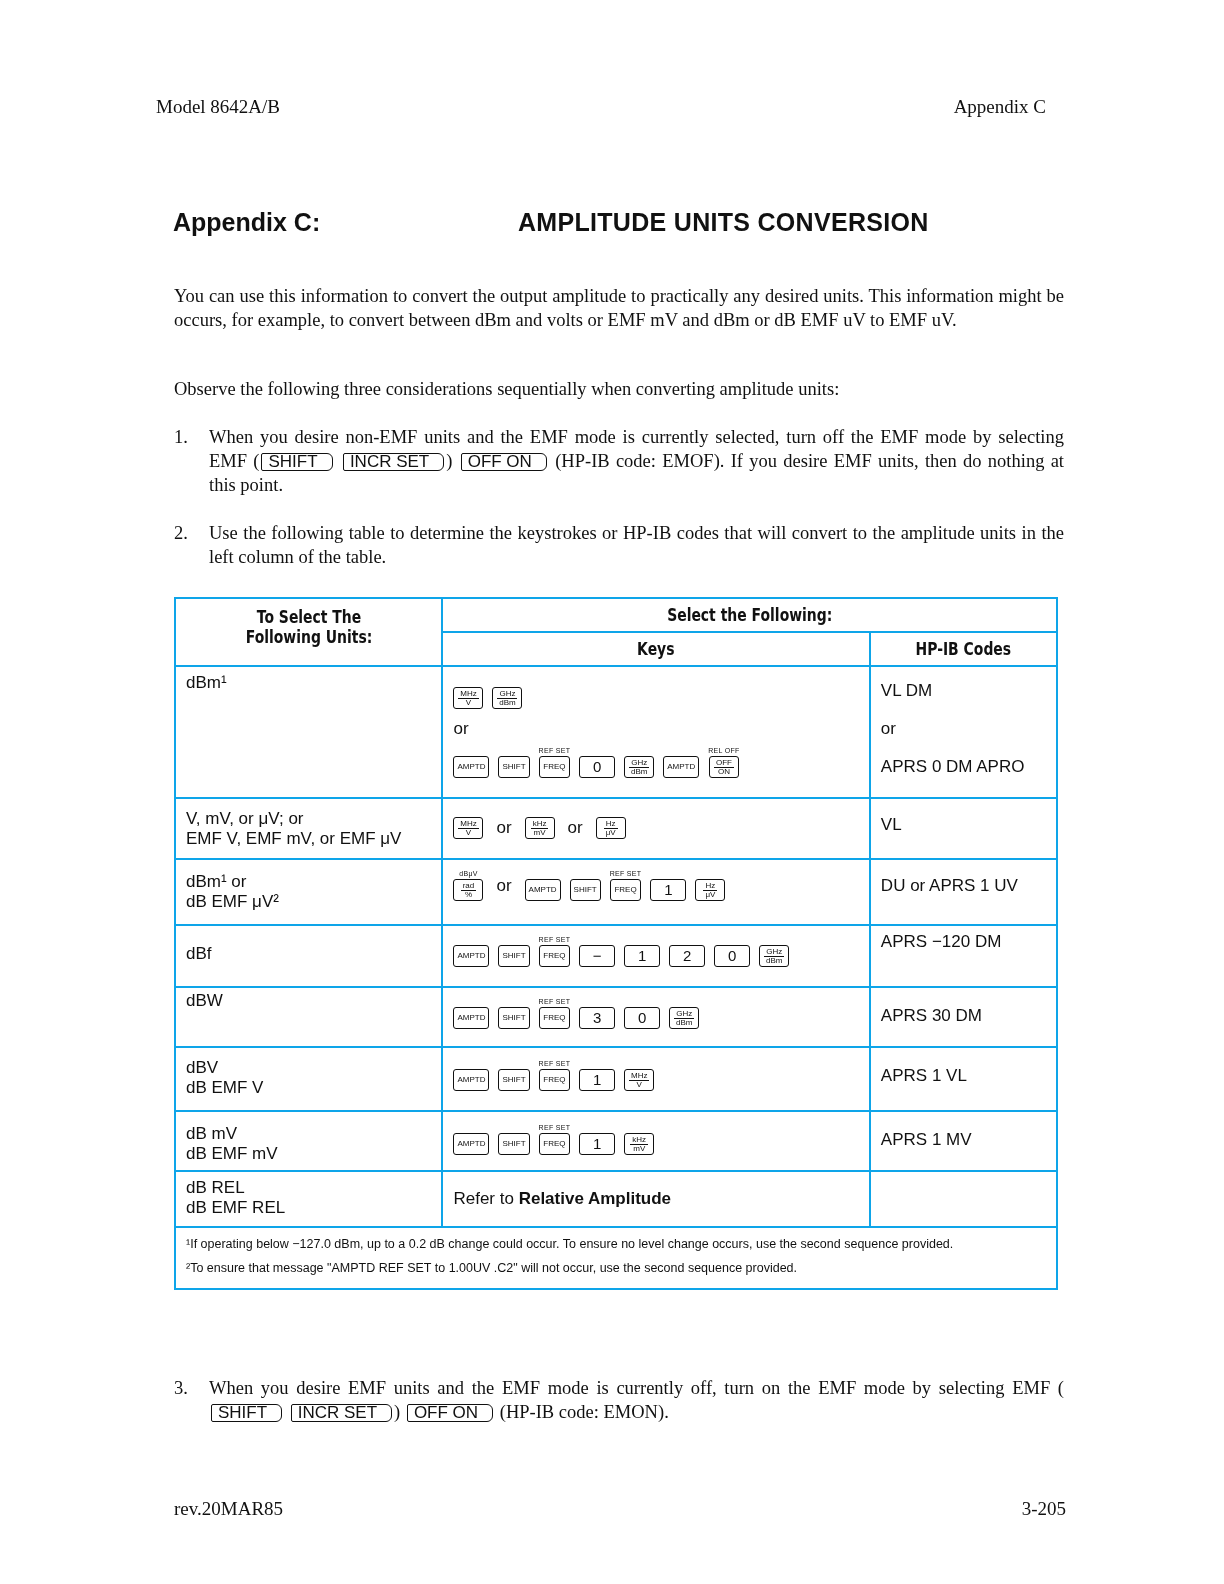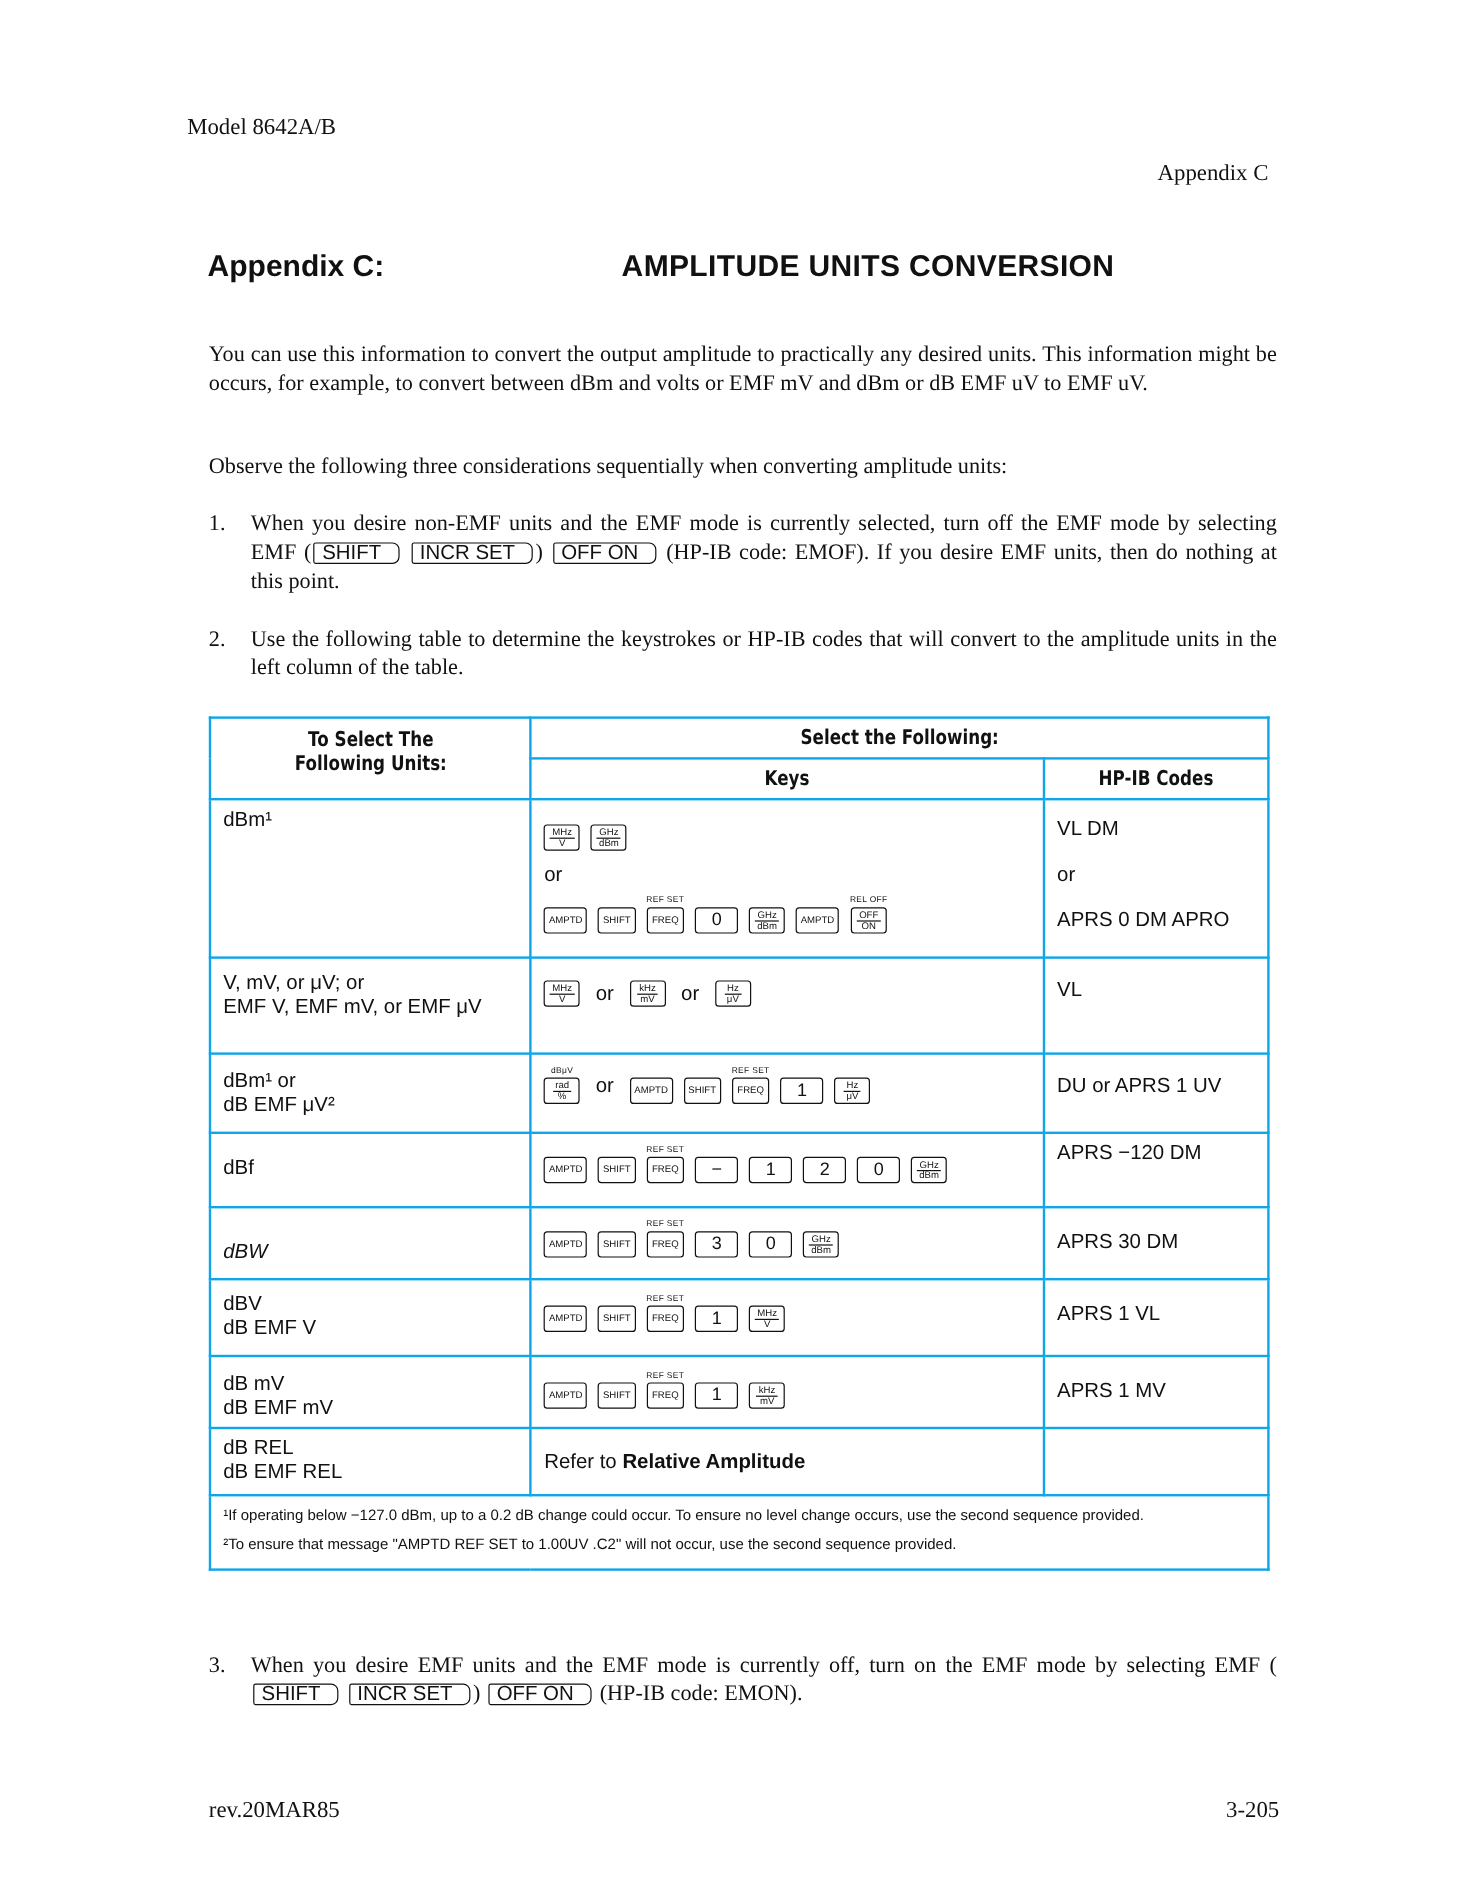--- a/index.html
+++ b/index.html
@@ -2,21 +2,21 @@
 <html><head>
 <meta charset="utf-8">
 <style>
   html, body { margin: 0; padding: 0; background: #ffffff; }
   body { width: 1224px; height: 1584px; position: relative; overflow: hidden; color: #111; }
   .serif { font-family: "Liberation Serif", "DejaVu Serif", serif; }
   .sans { font-family: "Liberation Sans", "DejaVu Sans", sans-serif; }
   .abs { position: absolute; }
   .hdr { top: 96px; font-size: 19px; }
   .hdr-left { left: 156px; }
-  .hdr-right { right: 167px; margin-top: 38px; }
+  .hdr-right { right: 178px; }
   .title-left { left: 173px; top: 208px; font-size: 25px; font-weight: bold; }
   .title-right { left: 518px; top: 208px; font-size: 25px; font-weight: bold; letter-spacing: 0.3px; }
   .para { left: 174px; width: 890px; font-size: 18.5px; line-height: 24px; text-align: justify; }
   .step { left: 174px; width: 890px; font-size: 18.5px; line-height: 24px; }
   .step .num { position: absolute; left: 0; top: 0; }
   .step .body { margin-left: 35px; text-align: justify; }
   .kbtn { display: inline-block; border: 1.5px solid #111; border-radius: 2px 6px 6px 2px; padding: 0 14px 0 6px; line-height: 16px; font-family: "Liberation Sans", sans-serif; font-size: 17px; margin: 0 2px; }
   table.conv { position: absolute; left: 174px; top: 597px; width: 884px; border-collapse: collapse; font-family: "Liberation Sans", "DejaVu Sans", sans-serif; font-size: 17px; }
   table.conv td, table.conv th { border: 2px solid #0ea5e9; vertical-align: top; padding: 6px 10px; }
   .th-cell { font-weight: bold; font-size: 17px; text-align: center; font-family: "DejaVu Sans", sans-serif; }
@@ -128,21 +128,21 @@
             </span>
       </div>
     </td>
     <td class="codes">
       <p style="margin-top:8px;">VL DM</p>
       <p style="margin-top:18px;">or</p>
       <p style="margin-top:18px;">APRS 0 DM APRO</p>
     </td>
   </tr>
 
-  <tr style="height:80px">
+  <tr style="height:61px">
     <td style="padding-top:10px;">
       <div>V, mV, or μV; or</div>
           <div>EMF V, EMF mV, or EMF μV</div>
     </td>
     <td>
       <div class="keyrow" style="margin-top:12px;">
         <span class="key">
               <span class="cap two">
                 <span class="t">MHz</span>
                 <span>V</span>
@@ -243,21 +243,21 @@
               </span>
             </span>
       </div>
     </td>
     <td class="codes" style="">
           <p>APRS −120 DM</p>
         </td>
   </tr>
 
   <tr style="height:60px">
-    <td style="padding-top:26px;font-style:italic;">dBW</td>
+    <td style="padding-top:3px;">dBW</td>
     <td>
       <div class="keyrow" style="margin-top:4px;">
         <span class="key">
               <span class="cap word">AMPTD</span>
             </span>
         <span class="key">
               <span class="cap word">SHIFT</span>
             </span>
         <span class="key">
               <span class="above">REF SET</span>

